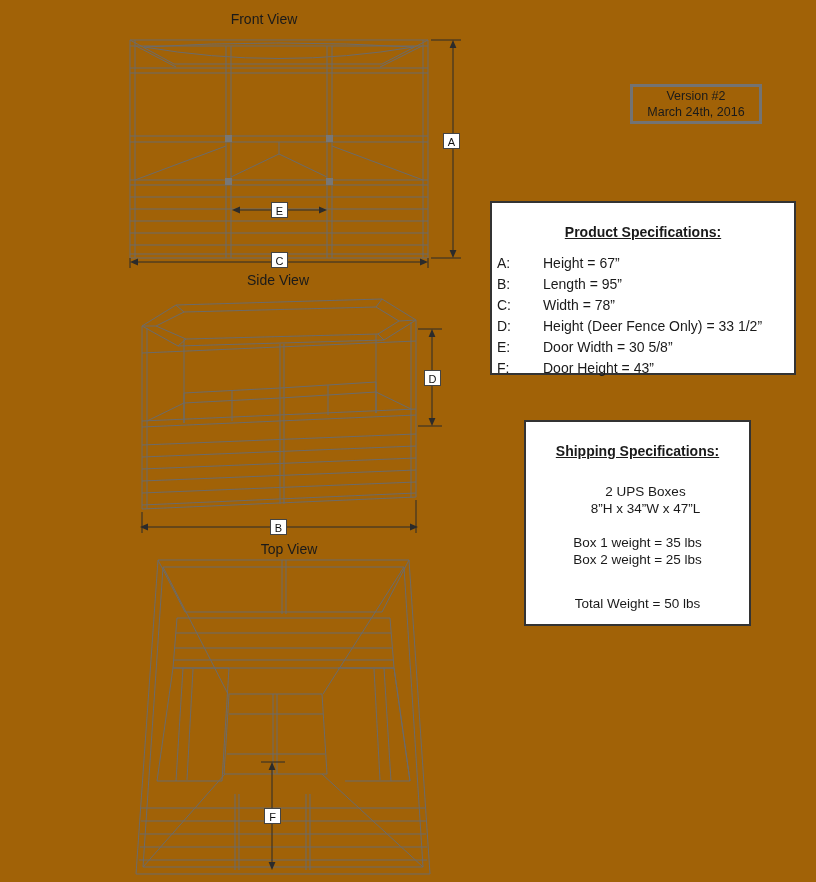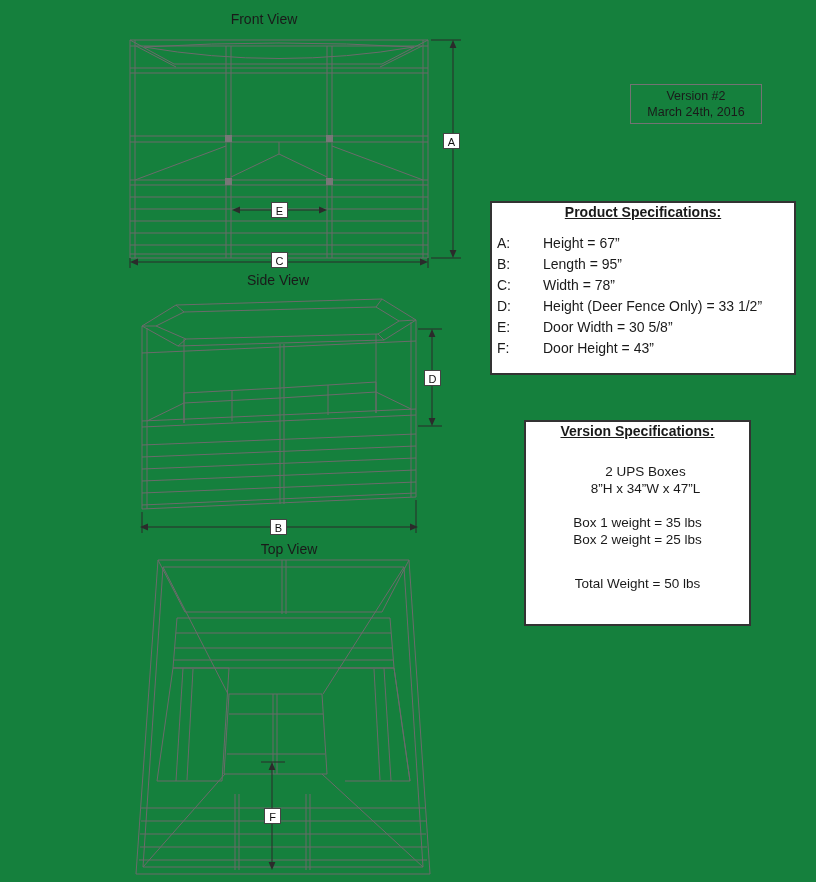--- a/index.html
+++ b/index.html
@@ -1,34 +1,34 @@
 <!DOCTYPE html>
 <html><head>
 <meta charset="utf-8">
 <style>
   html,body{margin:0;padding:0;background:#fff;}
   body{font-family:"Liberation Sans","DejaVu Sans",sans-serif;color:#1a1a1a;}
-  .page{position:relative;width:816px;height:882px;background:#15803d;overflow:hidden;}
+  .page{position:relative;width:816px;height:882px;background:#a16207;overflow:hidden;}
   .view-title{position:absolute;width:160px;text-align:center;font-size:14px;color:#1a1a1a;}
   svg{position:absolute;}
   .dim-label{
     position:absolute;width:17px;height:16px;background:#fff;border:1px solid #444;
     font-size:11px;line-height:16px;text-align:center;color:#111;box-sizing:border-box;
   }
   .version-box{
-    position:absolute;left:630px;top:84px;width:132px;height:40px;border:1px solid #737373;
+    position:absolute;left:630px;top:84px;width:132px;height:40px;border:3px solid #737373;
     box-sizing:border-box;display:flex;flex-direction:column;justify-content:center;
     text-align:center;font-size:12.5px;line-height:16px;
   }
   .spec-box{position:absolute;border:2px solid #333;box-sizing:border-box;background:#fff;}
   .spec-box.product{left:490px;top:201px;width:306px;height:174px;}
   .spec-box.shipping{left:524px;top:420px;width:227px;height:206px;text-align:center;}
   .spec-title{
     text-align:center;font-weight:bold;text-decoration:underline;font-size:14px;
-    padding-top:1px;
+    padding-top:21px;
   }
   .spec-rows{margin-top:13px;}
   .spec-row{font-size:14px;line-height:21px;padding-left:5px;display:flex;}
   .spec-key{width:46px;flex:0 0 46px;}
   .spec-val{flex:1;}
   .ship-group{font-size:13.5px;line-height:17px;}
   .ship-group.g1{margin-top:24px;padding-left:16px;}
   .ship-group.g2{margin-top:17px;}
   .ship-group.g3{margin-top:27px;}
 </style>
@@ -147,21 +147,21 @@
         <span class="spec-val">Door Width = 30 5/8”</span>
       </div>
       <div class="spec-row">
         <span class="spec-key">F:</span>
         <span class="spec-val">Door Height = 43”</span>
       </div>
     </div>
   </div>
 
   <div class="spec-box shipping">
-    <div class="spec-title">Version Specifications:</div>
+    <div class="spec-title">Shipping Specifications:</div>
     <div class="ship-group g1">
       <div>2 UPS Boxes</div>
       <div>8”H x 34”W x 47”L</div>
     </div>
     <div class="ship-group g2">
       <div>Box 1 weight = 35 lbs</div>
       <div>Box 2 weight = 25 lbs</div>
     </div>
     <div class="ship-group g3">
       <div>Total Weight = 50 lbs</div>

